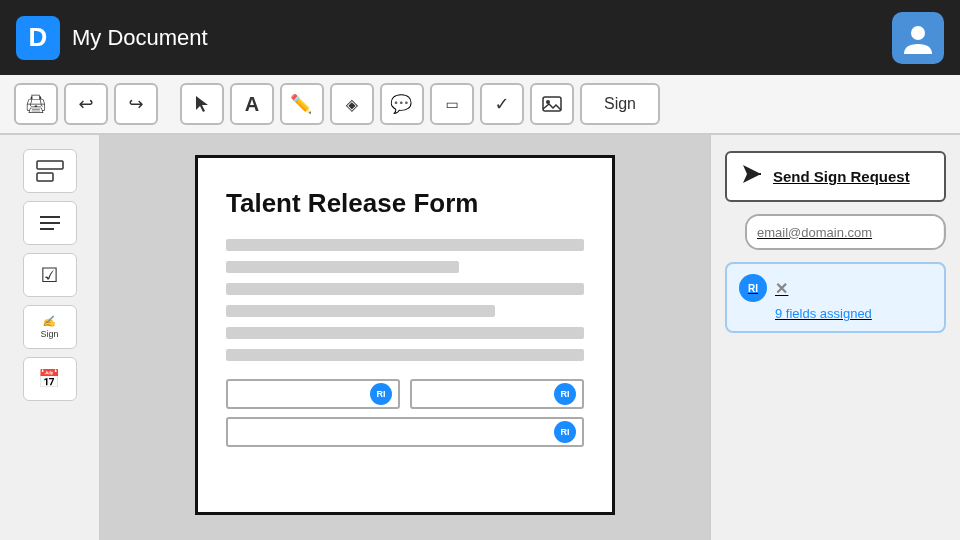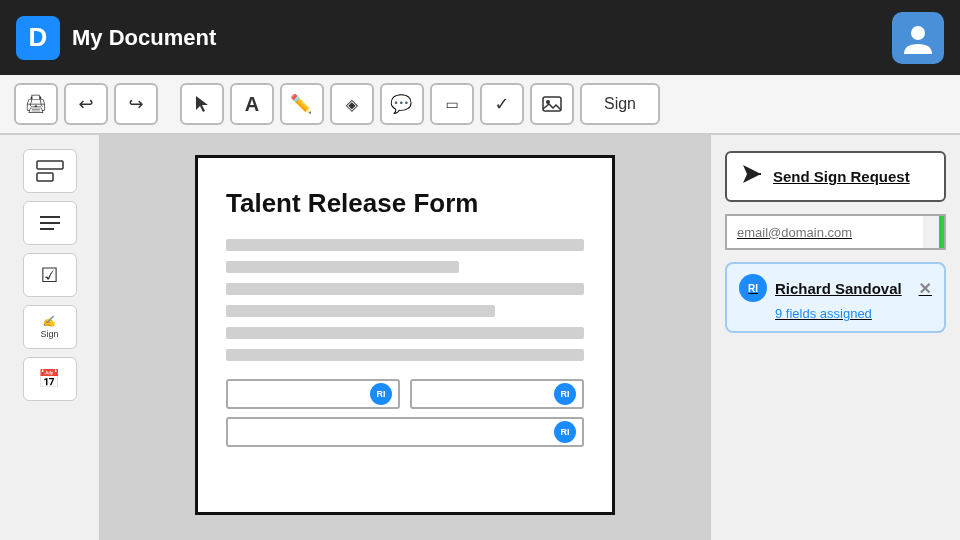--- a/index.html
+++ b/index.html
@@ -18,21 +18,21 @@
       width: 44px; height: 44px;
       background: #1a8cff;
       border-radius: 8px;
       display: flex; align-items: center; justify-content: center;
       font-size: 26px; font-weight: bold; color: white;
       flex-shrink: 0;
     }
     #doc-title {
       color: white;
       font-size: 22px;
-      font-weight: 700;
+      font-weight: 400;
       flex: 1;
     }
     #avatar {
       width: 52px; height: 52px;
       background: #4a90d9;
       border-radius: 10px;
       display: flex; align-items: center; justify-content: center;
       color: white;
       font-size: 28px;
     }
@@ -189,22 +189,23 @@
     }
     .send-icon {
       font-size: 18px;
       color: #222;
     }
 
     #email-row {
       display: flex;
       gap: 16px;
       border: 2px solid #aaa;
-      border-radius: 1px;
+      border-radius: 14px;
       overflow: hidden;
+      margin-left: 20px;
     }
     #email-input {
       flex: 1;
       border: none;
       padding: 8px 10px;
       font-size: 13px;
       color: #aaa;
       outline: none;
       background: white;
     }
@@ -364,20 +365,19 @@
     <div id="email-row">
       <input id="email-input" type="email" placeholder="email@domain.com" style="">
       <button id="add-btn">Add</button>
     </div>
 
     <div id="recipient-card">
       <div id="recipient-header">
         <div id="recipient-avatar">
           <span>RI</span>
         </div>
-        <span id="recipient-name">Richard Sandoval</span>
         <span id="recipient-close">✕</span>
       </div>
       <div id="recipient-fields">9 fields assigned</div>
     </div>
   </div>
 
 </div>
 
 </body></html>

